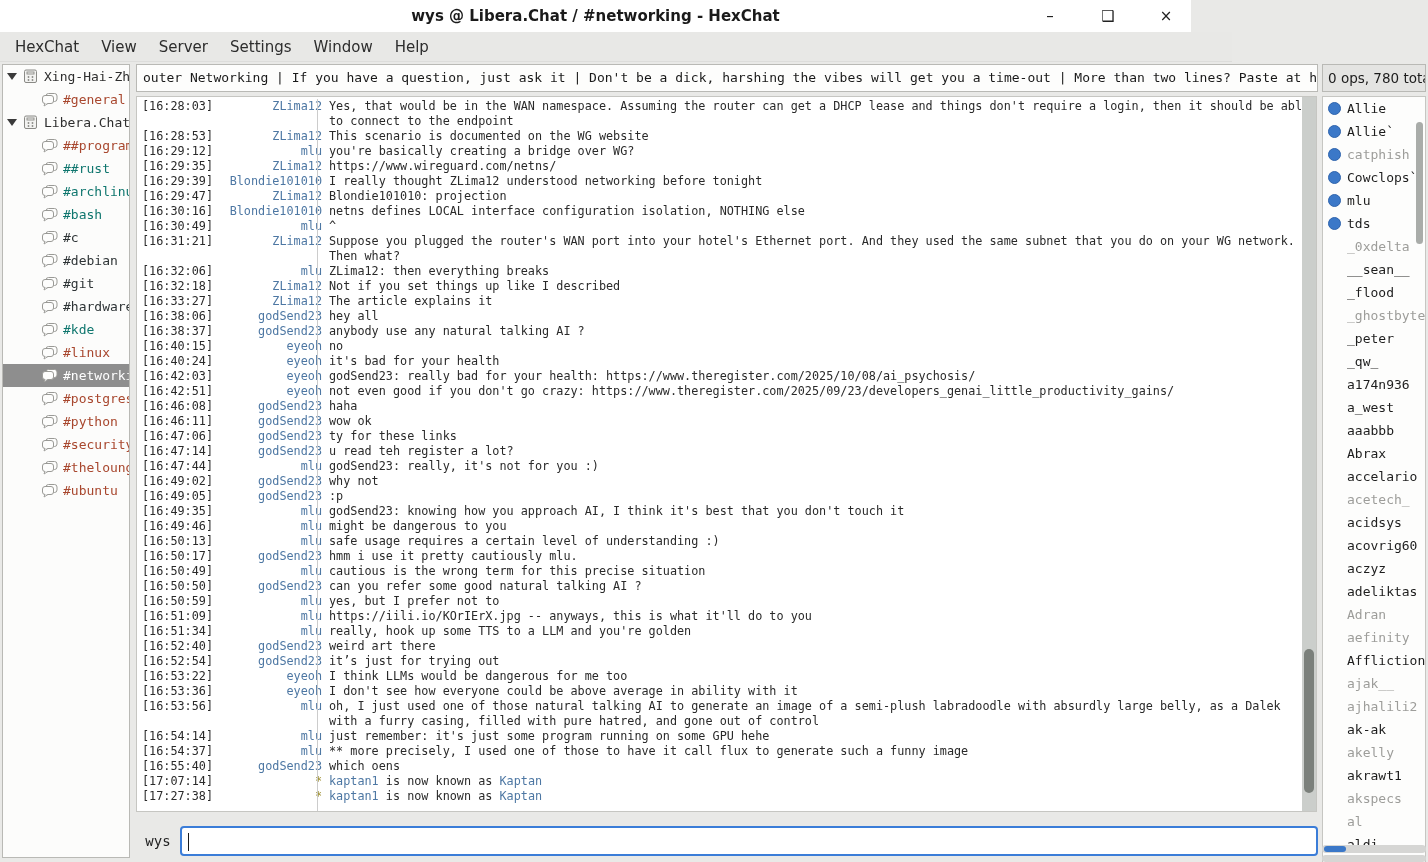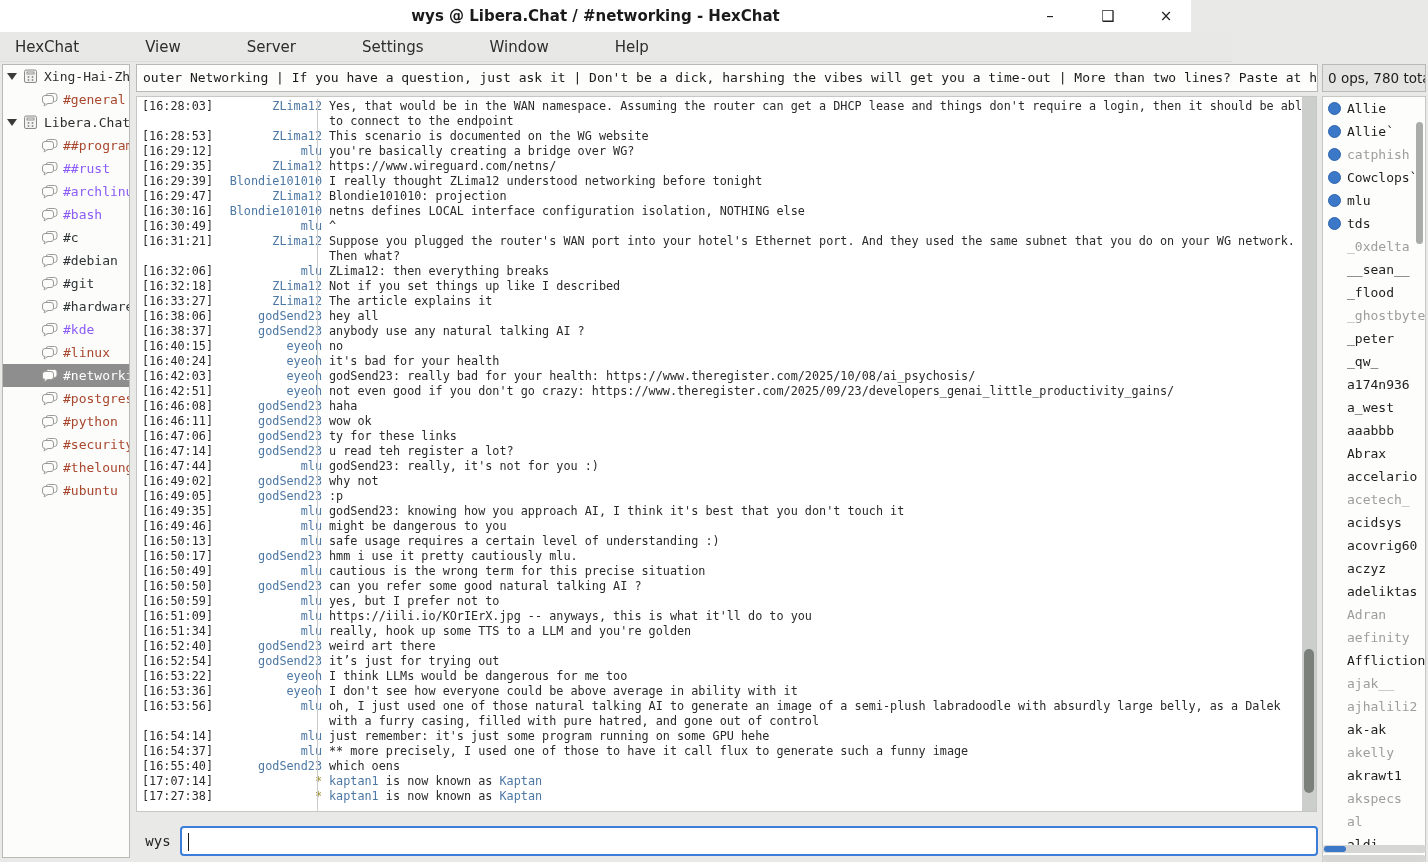--- a/index.html
+++ b/index.html
@@ -11,36 +11,36 @@
     background:#ffffff; display:flex; align-items:center; justify-content:center; }
   .title-text { font-size:15px; font-weight:bold; color:#1a1a1a; }
   .win-controls { position:absolute; right:14px; top:0; height:32px;
     display:flex; align-items:center; gap:36px; }
   .win-btn { width:22px; height:22px; display:flex; align-items:center; justify-content:center;
     font-size:15px; color:#222; cursor:default; font-family:"DejaVu Sans", sans-serif; }
 
   
   .menubar { position:absolute; left:0; top:32px; width:1232px; height:30px;
     background:#e8e8e6; border-bottom:1px solid #dddddb;
-    display:flex; align-items:center; padding-left:4px;gap:44px; }
+    display:flex; align-items:center; padding-left:4px; }
   .menu-item { font-size:15px; color:#2d2d2d; padding:4px 11px; }
 
   
   .tree-box { position:absolute; left:2px; top:64px; width:128px; height:794px;
     background:#fcfcfb; border:1px solid #b9b9b5; overflow:hidden;
     font-family:"DejaVu Sans Mono", monospace; font-size:13px; }
   .tree-row { height:23px; display:flex; align-items:center; white-space:nowrap; overflow:hidden; }
   .tree-row.server { padding-left:4px; color:#2e2e2e; }
   .tree-row.channel { padding-left:38px; }
   .tree-row.selected { background:#8e8e8e; color:#ffffff; }
   .expander { width:0; height:0; border-left:5px solid transparent; border-right:5px solid transparent;
     border-top:7px solid #3a3a3a; margin-right:5px; flex:none; }
   .tree-icon { width:17px; height:15px; margin-right:5px; flex:none; }
   .ch-red    { color:#a8472e; }
-  .ch-blue   { color:#8b5cf6; }
+  .ch-blue   { color:#0f766e; }
   .ch-default{ color:#2e3436; }
 
   
   .topic-bar { position:absolute; left:136px; top:64px; width:1182px; height:28px;
     background:#fdfdfc; border:1px solid #b9b9b5;
     font-family:"DejaVu Sans Mono", monospace; font-size:13px; color:#191919;
     line-height:26px; padding:0 6px; white-space:nowrap; overflow:hidden; }
 
   
   .ops-box { position:absolute; left:1322px; top:64px; width:104px; height:28px;

